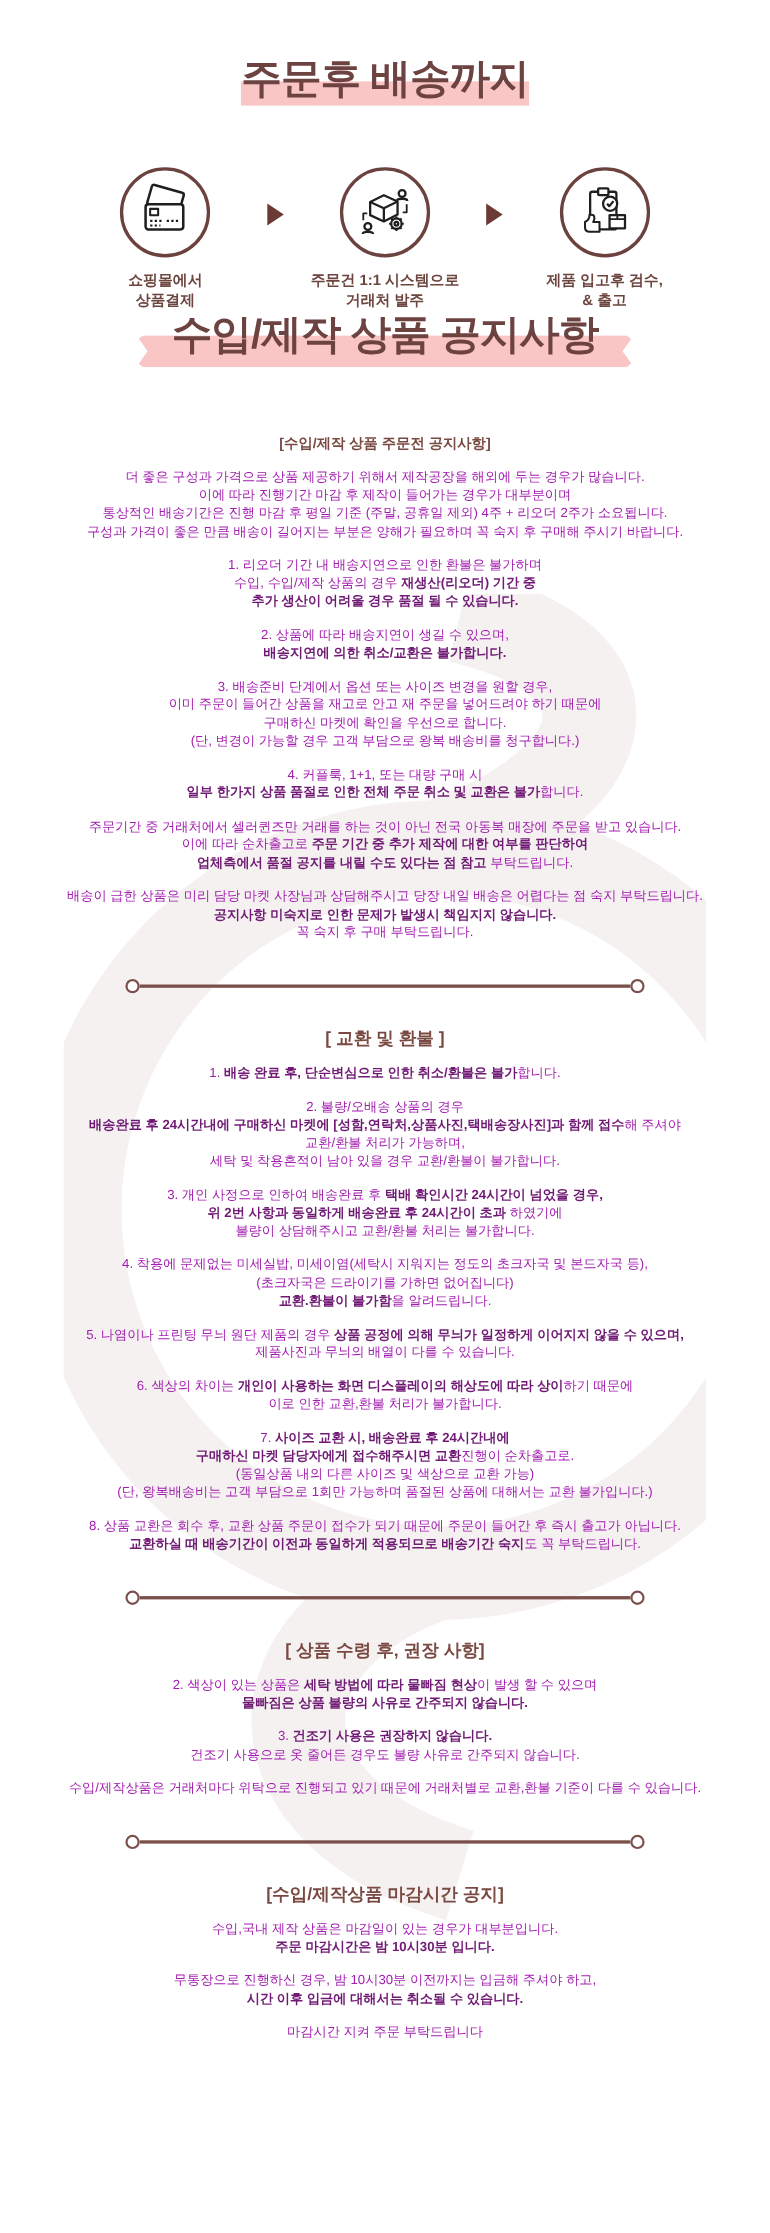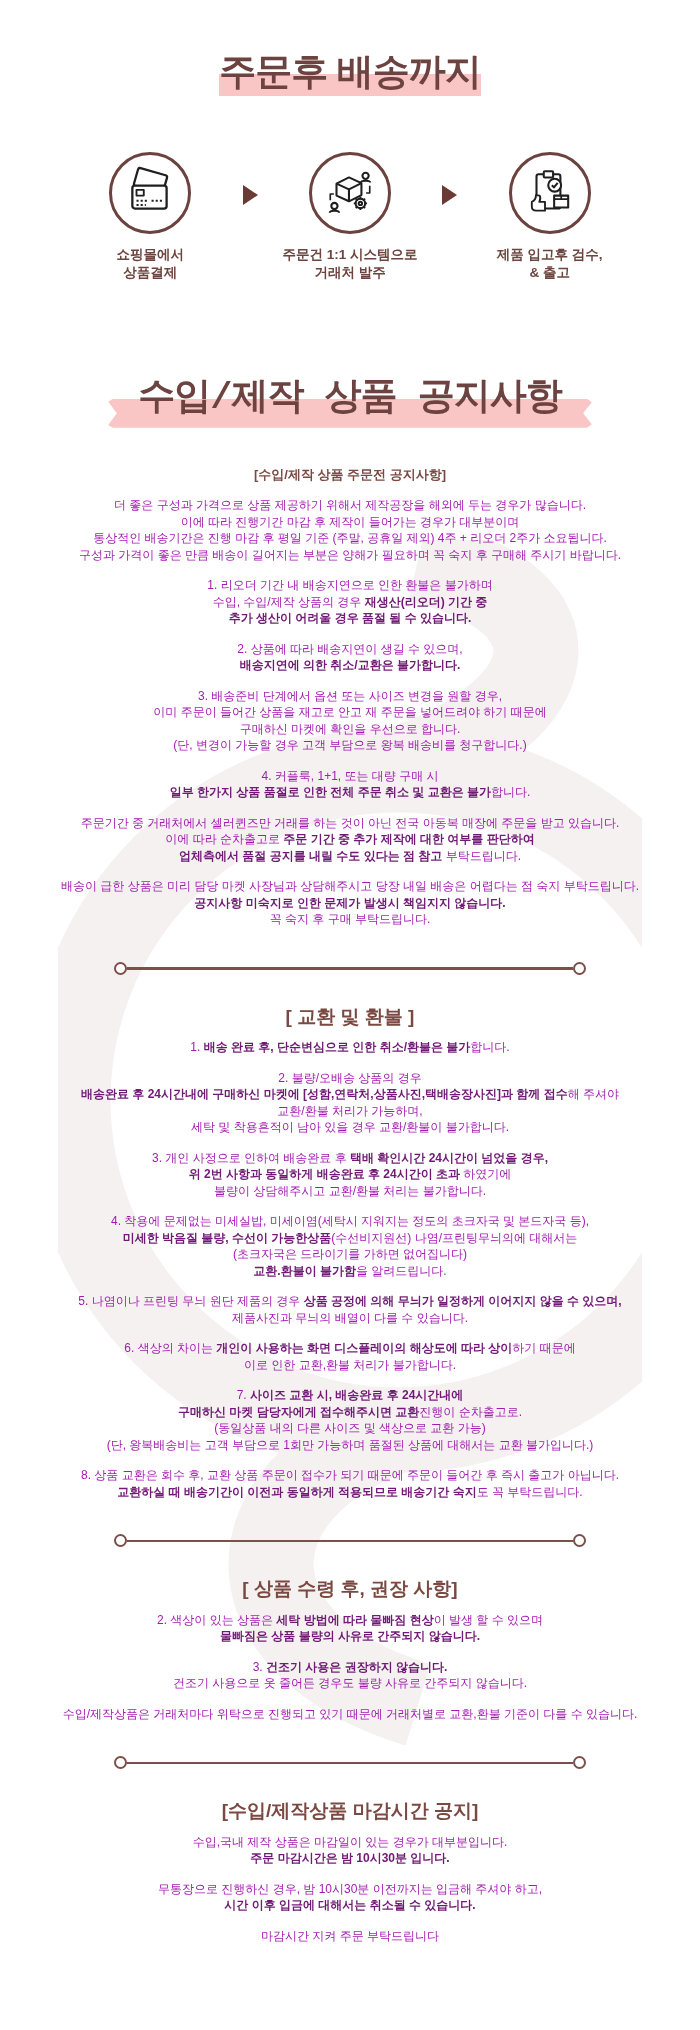--- a/index.html
+++ b/index.html
@@ -9,35 +9,35 @@
   .content{position:relative;z-index:1;padding-top:50px;text-align:center;}
 
   
   .big-title{display:inline-block;position:relative;font-size:37px;font-weight:700;
              color:#6d4341;letter-spacing:-1px;margin:0;line-height:1.2;}
   .big-title .title-text{position:relative;z-index:1;}
   .hl{position:absolute;background:#f9c5c5;z-index:0;}
   .hl1{left:0px;right:0px;bottom:-2px;height:22px;}
   .hl2{left:-30px;right:-30px;bottom:-7px;height:29px;
        clip-path:polygon(0 10%,1.8% 50%,0 90%,1% 100%,99% 100%,100% 88%,98.2% 50%,100% 12%,99% 0,1% 0);}
-  .title2-wrap{margin-top:94px;font-family:Liberation Mono, monospace;}
+  .title2-wrap{}
 
   
   .steps{display:flex;justify-content:center;align-items:flex-start;margin-top:58px;}
   .step{width:196px;display:flex;flex-direction:column;align-items:center;}
   .circle{width:82px;height:82px;border:3.5px solid #6b423e;border-radius:50%;
           display:flex;align-items:center;justify-content:center;background:#fff;box-sizing:border-box;}
   .circle svg{width:54px;height:54px;}
   .arrow{width:0;height:0;border-top:10px solid transparent;border-bottom:10px solid transparent;
          border-left:15px solid #6b3a35;margin-top:33px;}
   .step-label{margin-top:12px;font-size:13.5px;font-weight:700;color:#6d453f;line-height:18px;text-align:center;}
 
   
-  #notice-sections{margin-top:46px;font-size:12px;line-height:16.5px;color:#595959;}
-  .sec-header{font-weight:700;color:#7a4a42;font-size:19px;margin:0 0 2px 0;text-align:center;}
+  #notice-sections{margin-top:68px;font-size:12px;line-height:16.5px;color:#595959;}
+  .sec-header{font-weight:700;color:#7a4a42;font-size:16px;margin:0 0 2px 0;text-align:center;}
   .sec-0 .sec-header{font-size:13px;}
   .notice-block{margin-top:14px;text-align:center;}
   .line{white-space:nowrap;}
   .seg-g{color:#a21caf;}
   .seg-r{color:#701a75;font-weight:700;}
 
   .divider{display:flex;align-items:center;width:472px;margin:34px auto;}
   .divider .dot{width:9px;height:9px;border:2.5px solid #7b4f4a;border-radius:50%;flex:none;background:#fff;}
   .divider .rule{flex:1;height:2.5px;background:#7b4f4a;}
 </style>
@@ -188,21 +188,20 @@
             <div class="line"><span class="seg-g">교환/환불 처리가 가능하며,</span></div>
             <div class="line"><span class="seg-g">세탁 및 착용흔적이 남아 있을 경우 교환/환불이 불가합니다.</span></div>
           </div>
           <div class="notice-block">
             <div class="line"><span class="seg-g">3. 개인 사정으로 인하여 배송완료 후 </span><span class="seg-r">택배 확인시간 24시간이 넘었을 경우,</span></div>
             <div class="line"><span class="seg-r">위 2번 사항과 동일하게 배송완료 후 24시간이 초과 </span><span class="seg-g">하였기에</span></div>
             <div class="line"><span class="seg-g">불량이 상담해주시고 교환/환불 처리는 불가합니다.</span></div>
           </div>
           <div class="notice-block">
             <div class="line"><span class="seg-g">4. 착용에 문제없는 미세실밥, 미세이염(세탁시 지워지는 정도의 초크자국 및 본드자국 등),</span></div>
-            <div class="line"><span class="seg-r">미세한 박음질 불량, 수선이 가능한상품</span><span class="seg-g">(수선비지원선) 나염/프린팅무늬의에 대해서는</span></div>
             <div class="line"><span class="seg-g">(초크자국은 드라이기를 가하면 없어집니다)</span></div>
             <div class="line"><span class="seg-r">교환.환불이 불가함</span><span class="seg-g">을 알려드립니다.</span></div>
           </div>
           <div class="notice-block">
             <div class="line"><span class="seg-g">5. 나염이나 프린팅 무늬 원단 제품의 경우 </span><span class="seg-r">상품 공정에 의해 무늬가 일정하게 이어지지 않을 수 있으며,</span></div>
             <div class="line"><span class="seg-g">제품사진과 무늬의 배열이 다를 수 있습니다.</span></div>
           </div>
           <div class="notice-block">
             <div class="line"><span class="seg-g">6. 색상의 차이는 </span><span class="seg-r">개인이 사용하는 화면 디스플레이의 해상도에 따라 상이</span><span class="seg-g">하기 때문에</span></div>
             <div class="line"><span class="seg-g">이로 인한 교환,환불 처리가 불가합니다.</span></div>

